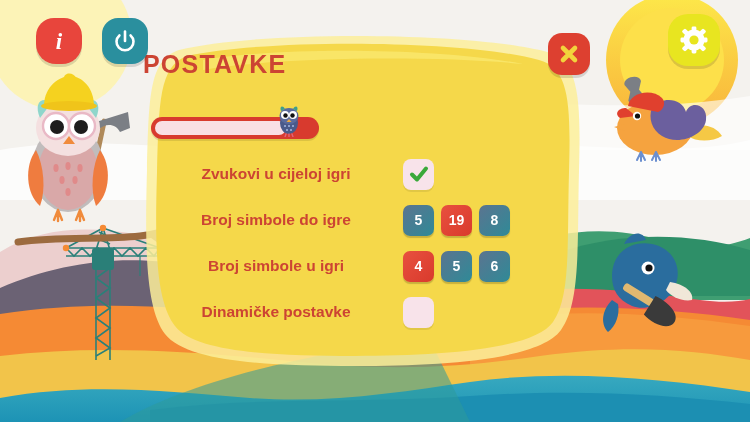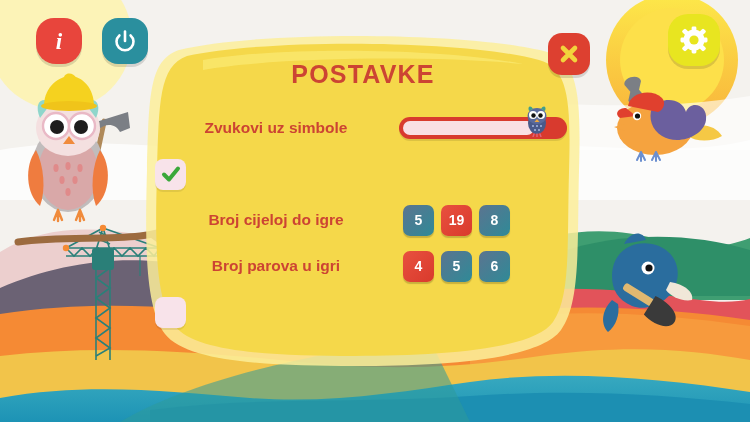--- a/index.html
+++ b/index.html
@@ -34,22 +34,21 @@
   
   #settings-panel {
     position: absolute;
     left: 143px; top: 30px;
     width: 440px; height: 340px;
   }
   #panel-shape { position: absolute; inset: 0; width: 440px; height: 340px; }
 
   #panel-title {
     position: absolute;
-    left: 0; right: 0; top: 30px;
-    text-align: center;
+    left: 0; right: 0; top: 20px;
     font-size: 25px;
     font-weight: bold;
     color: #cc4433;
     letter-spacing: 1.2px;
   }
 
   .rows { position: absolute; left: 12px; top: 75px; width: 416px; }
 
   .row {
     display: flex;
@@ -309,21 +308,20 @@
 
     <button id="close-btn" class="icon-btn" style="left:405px; top:3px;">
       <svg width="26" height="26" viewBox="0 0 26 26">
         <path d="M7,7 L19,19 M19,7 L7,19" stroke="#f2d33c" stroke-width="4.6" stroke-linecap="round"></path>
       </svg>
     </button>
 
     <div class="rows">
 
       <div class="row">
-        <div class="row-label">Zvukovi uz simbole</div>
         <div class="row-control">
           <div id="slider-wrap">
             <div id="slider-track"></div>
             <div id="slider-fill" style="width: 131px;"></div>
             <svg id="slider-handle" viewBox="0 0 26 34" style="left: 125px;">
               <ellipse cx="13" cy="20" rx="9" ry="11" fill="#4a5a8a"></ellipse>
               <ellipse cx="13" cy="13" rx="9.5" ry="8" fill="#5b6b9c"></ellipse>
               <path d="M5,8 C3,3 7,2 9,6 Z" fill="#3f9e8e"></path>
               <path d="M21,8 C23,3 19,2 17,6 Z" fill="#3f9e8e"></path>
               <circle cx="9" cy="12" r="4" fill="#ffffff"></circle>
@@ -338,52 +336,54 @@
                   <rect x="10" y="26" width="2" height="2"></rect>
                 <rect x="14" y="26" width="2" height="2"></rect>
               </g>
               <path d="M10,31 L9,34 M13,31 L13,34 M16,31 L17,34" stroke="#e0657a" stroke-width="1.4" stroke-linecap="round"></path>
             </svg>
           </div>
         </div>
       </div>
 
       <div class="row">
+        <div class="row-label">Zvukovi u cijeloj igri</div>
         <div class="row-control">
           <div class="checkbox">
             <svg width="22" height="22" viewBox="0 0 22 22">
               <path d="M4,11.5 L9,16.5 L18,5.5" stroke="#3aa83a" stroke-width="4" fill="none" stroke-linecap="round" stroke-linejoin="round"></path>
             </svg>
           </div>
         </div>
       </div>
 
       <div class="row">
-        <div class="row-label">Broj cijeloj do igre</div>
+        <div class="row-label">Broj simbole do igre</div>
         <div class="row-control">
           <div class="opt-group">
             <div class="opt">5</div>
             <div class="opt selected">19</div>
             <div class="opt">8</div>
           </div>
         </div>
       </div>
 
       <div class="row">
-        <div class="row-label">Broj parova u igri</div>
+        <div class="row-label">Broj simbole u igri</div>
         <div class="row-control">
           <div class="opt-group">
             <div class="opt selected">4</div>
             <div class="opt">5</div>
             <div class="opt">6</div>
           </div>
         </div>
       </div>
 
       <div class="row">
+        <div class="row-label">Dinamičke postavke</div>
         <div class="row-control">
           <div class="checkbox"></div>
         </div>
       </div>
 
     </div>
   </div>
 
   <button id="info-btn" class="icon-btn">
     <svg width="28" height="28" viewBox="0 0 28 28">

